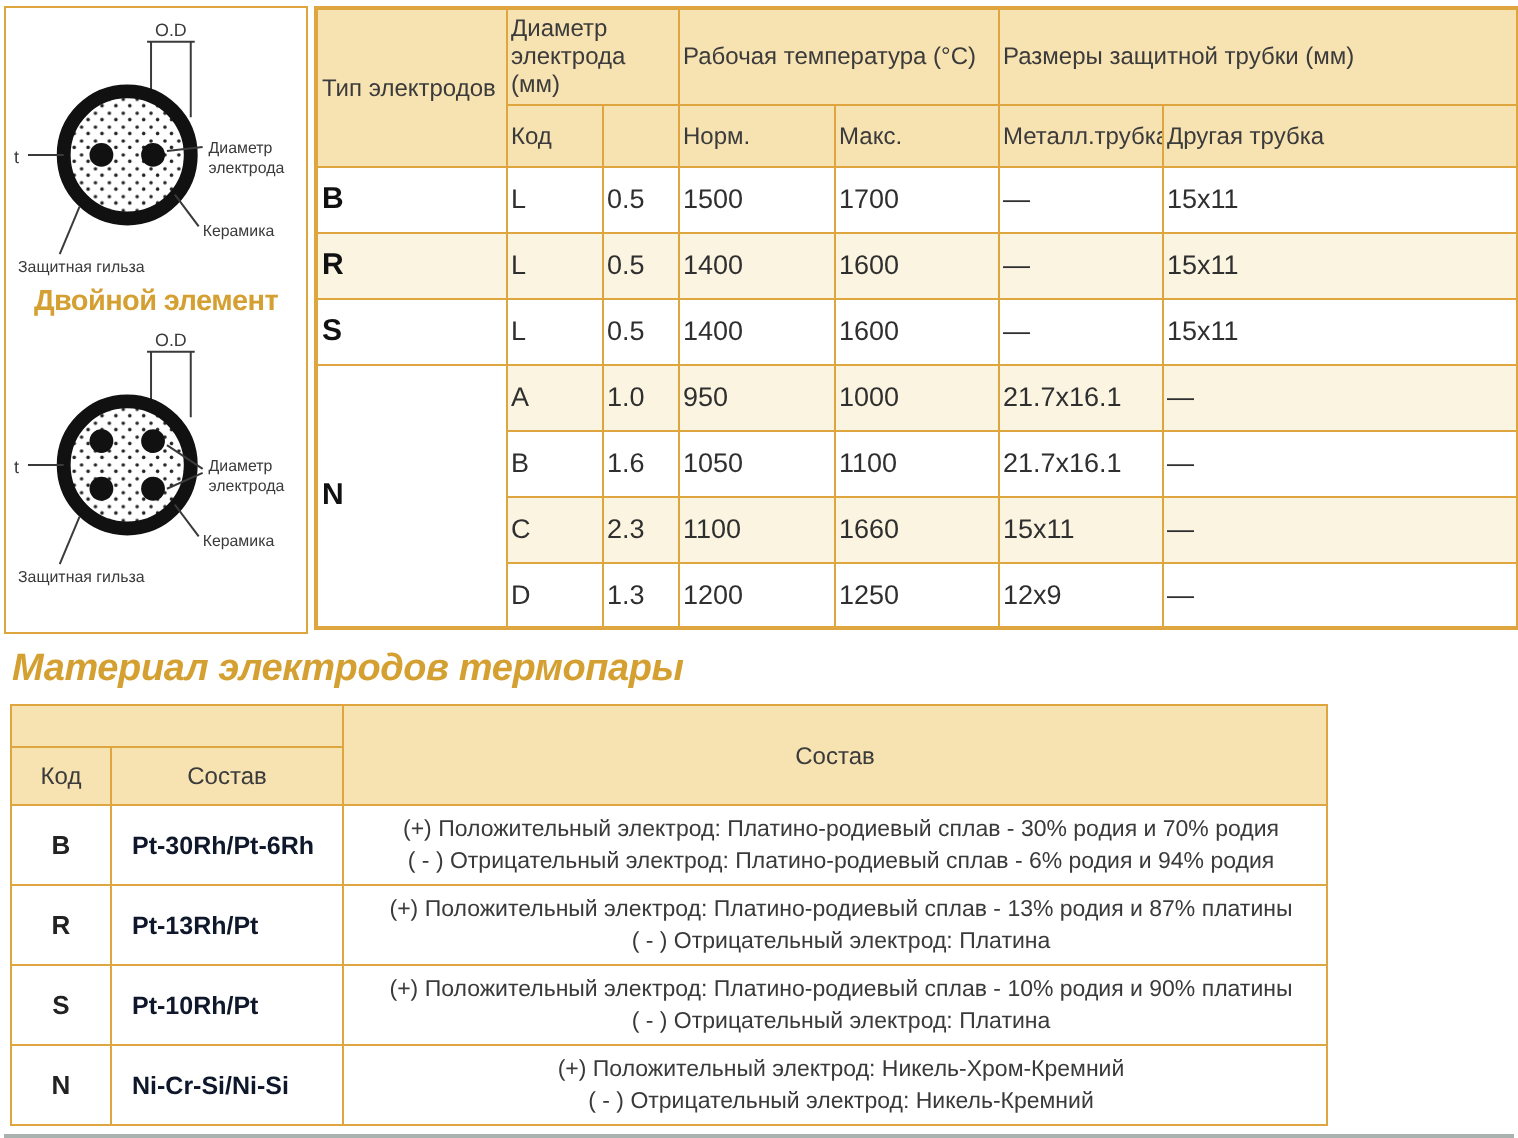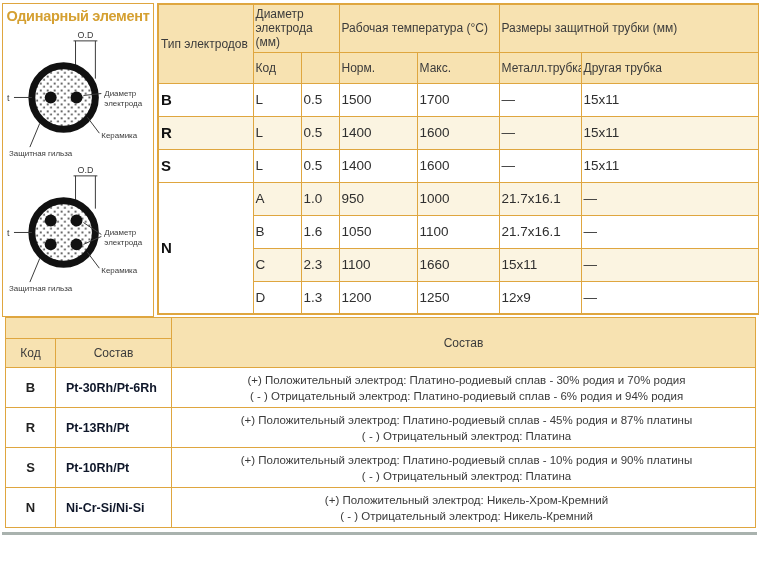--- a/index.html
+++ b/index.html
@@ -48,21 +48,21 @@
   .spec-table tbody td{font-size:13.5px;color:#2f2f2f;}
   .spec-table td.type-cell{font-weight:bold;font-size:15px;color:#111;}
   .spec-table td.span-cell{background:#fff;}
 
   
   .section-title{
     color:var(--title-gold);font-weight:bold;font-style:italic;
     font-size:19px;margin:7px 0 6px 4px;letter-spacing:-0.2px;
   }
   .material-table{
-    border-collapse:collapse;table-layout:fixed;width:751px;
+    border-collapse:collapse;table-layout:fixed;width:659px;
     margin-left:3px;border:1px solid var(--gold);
   }
   .material-table th,.material-table td{
     border:1px solid var(--gold);vertical-align:middle;padding:0 4px;
   }
   .material-table thead th{
     background:var(--tan);font-weight:normal;font-size:12px;color:#3b3b3b;text-align:center;
   }
   .material-table .head-top th{height:21px;}
   .material-table .head-sub th{height:29px;}
@@ -74,21 +74,20 @@
 </style>
 </head>
 <body>
 
 <div class="page">
 
   <div class="top-section">
 
     <div class="diagram-panel">
 
-      <div class="diagram-title">Одинарный элемент</div>
       <svg class="diagram-svg" width="149" height="135" viewBox="0 0 150 136">
         <defs>
           <pattern id="dotsS" width="7" height="7" patternUnits="userSpaceOnUse">
             <rect width="7" height="7" fill="#fff"></rect>
             <circle cx="2" cy="2" r="0.9" fill="#222"></circle>
             <circle cx="5.3" cy="5.2" r="0.9" fill="#222"></circle>
           </pattern>
         </defs>
         <text x="82" y="12" font-size="9" text-anchor="middle">O.D</text>
         <path class="dim-line" d="M70 15 H94 M72 15 V45 M92 15 V53"></path>
@@ -99,20 +98,21 @@
         <path class="dim-line" d="M10 72 H28"></path>
         <path class="dim-line" d="M80 70 L98 68"></path>
         <text x="101" y="71" font-size="8">Диаметр</text>
         <text x="101" y="81" font-size="8">электрода</text>
         <path class="dim-line" d="M84 92 L96 108"></path>
         <text x="98" y="113" font-size="8">Керамика</text>
         <path class="dim-line" d="M36 98 L26 122"></path>
         <text x="5" y="131" font-size="8">Защитная гильза</text>
       </svg>
 
+      <div class="diagram-title">Двойной элемент</div>
       <svg class="diagram-svg" width="149" height="135" viewBox="0 0 150 136">
         <defs>
           <pattern id="dotsD" width="7" height="7" patternUnits="userSpaceOnUse">
             <rect width="7" height="7" fill="#fff"></rect>
             <circle cx="2" cy="2" r="0.9" fill="#222"></circle>
             <circle cx="5.3" cy="5.2" r="0.9" fill="#222"></circle>
           </pattern>
         </defs>
         <text x="82" y="12" font-size="9" text-anchor="middle">O.D</text>
         <path class="dim-line" d="M70 15 H94 M72 15 V42 M92 15 V48"></path>
@@ -217,20 +217,21 @@
             <td>1.3</td>
             <td>1200</td>
             <td>1250</td>
             <td>12x9</td>
             <td>—</td>
           </tr>
         </tbody>
     </table>
   </div>
 
+  <div class="section-title">Материал электродов термопары</div>
 
   <table class="material-table">
     <colgroup>
       <col style="width:50px">
         <col style="width:116px">
         <col>
     </colgroup>
     <thead>
       <tr class="head-top">
         <th colspan="2"></th>
@@ -247,21 +248,21 @@
           <td class="comp-cell">Pt-30Rh/Pt-6Rh</td>
           <td class="desc-cell">
             <div>(+) Положительный электрод: Платино-родиевый сплав - 30% родия и 70% родия</div>
             <div>( - ) Отрицательный электрод: Платино-родиевый сплав - 6% родия и 94% родия</div>
           </td>
         </tr>
         <tr>
           <td class="code-cell">R</td>
           <td class="comp-cell">Pt-13Rh/Pt</td>
           <td class="desc-cell">
-            <div>(+) Положительный электрод: Платино-родиевый сплав - 45% родия и 87% платины</div>
+            <div>(+) Положительный электрод: Платино-родиевый сплав - 13% родия и 87% платины</div>
             <div>( - ) Отрицательный электрод: Платина</div>
           </td>
         </tr>
         <tr>
           <td class="code-cell">S</td>
           <td class="comp-cell">Pt-10Rh/Pt</td>
           <td class="desc-cell">
             <div>(+) Положительный электрод: Платино-родиевый сплав - 10% родия и 90% платины</div>
             <div>( - ) Отрицательный электрод: Платина</div>
           </td>

